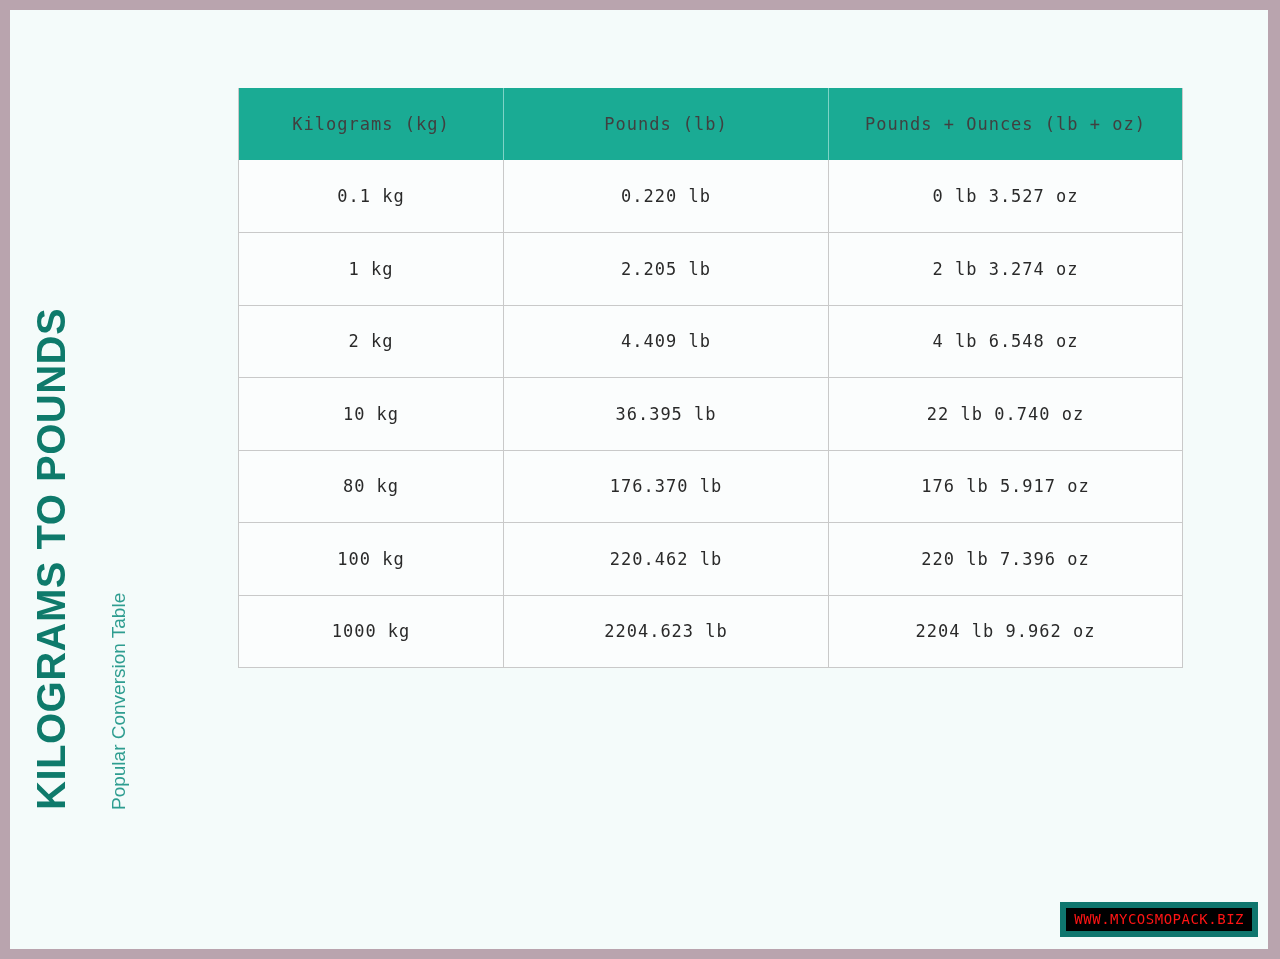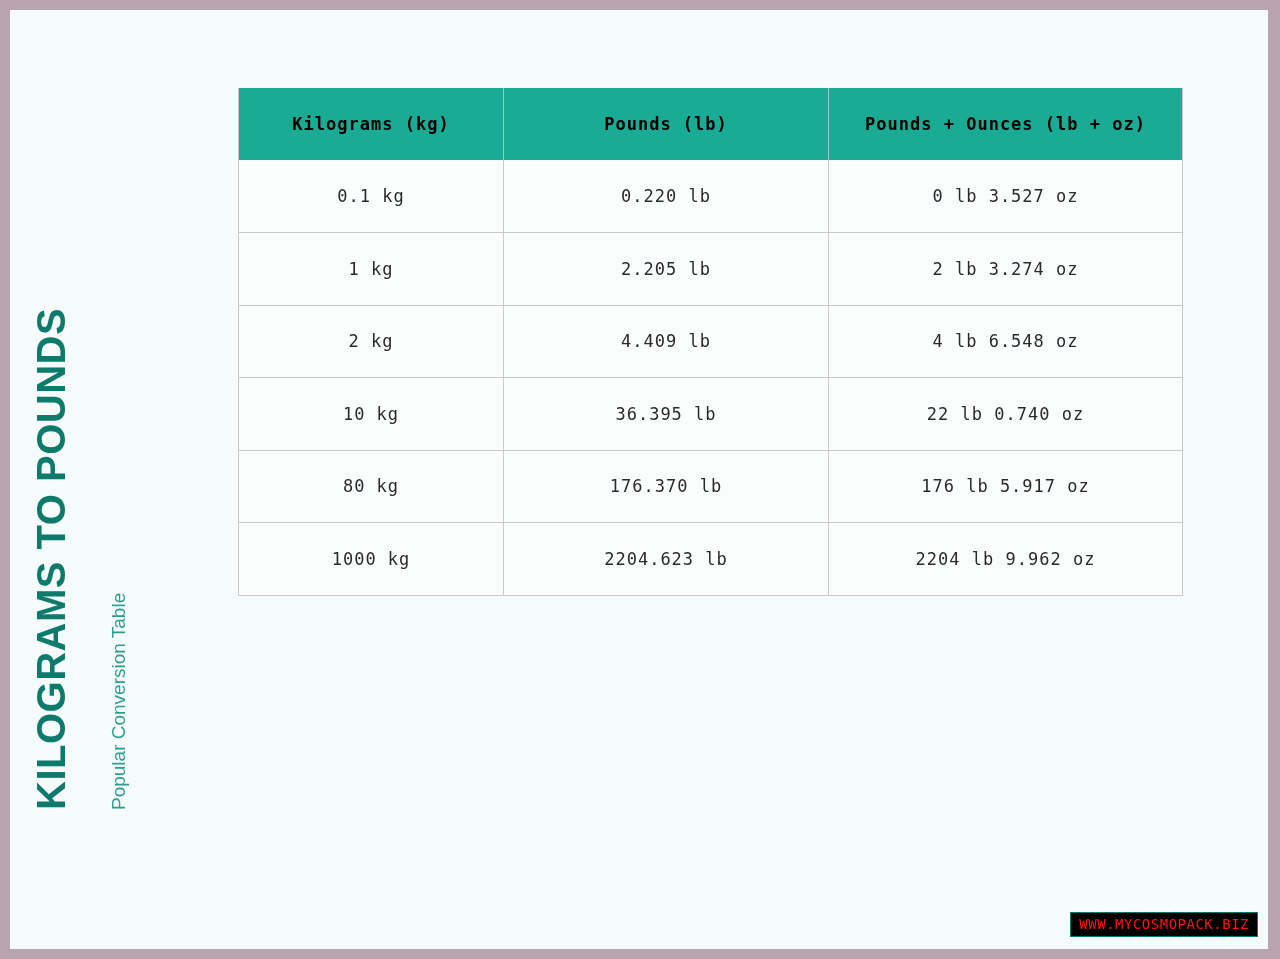--- a/index.html
+++ b/index.html
@@ -66,22 +66,22 @@
     width: 944px;
   }
   table {
     border-collapse: collapse;
     width: 944px;
     table-layout: fixed;
     font-family: "DejaVu Sans Mono", monospace;
   }
   thead th {
     background: #1aab94;
-    color: #000000;
-    font-weight: bold;
+    color: #404040;
+    font-weight: normal;
     font-size: 17px;
     letter-spacing: 1px;
     height: 72px;
     padding: 0 6px;
     text-align: center;
     border-right: 1px solid #7fd3c6;
     box-sizing: border-box;
   }
   thead th:last-child { border-right: none; }
   tbody td {
@@ -107,21 +107,21 @@
   #watermark {
     position: absolute;
     right: 10px;
     bottom: 12px;
     background: #000000;
     color: #ff1414;
     font-family: "DejaVu Sans Mono", monospace;
     font-size: 14px;
     letter-spacing: 0.5px;
     padding: 3px 8px 4px 8px;
-    border: 1px solid #0f766e;
+    border: 6px solid #0f766e;
   }
 </style>
 </head>
 <body>
 
 <div id="page">
   <div id="sheet">
 
     <div id="title-block">
       <div class="vert" id="main-title">KILOGRAMS TO POUNDS</div>
@@ -162,20 +162,25 @@
               <td>10 kg</td>
               <td>36.395 lb</td>
               <td>22 lb 0.740 oz</td>
             </tr>
             <tr>
               <td>80 kg</td>
               <td>176.370 lb</td>
               <td>176 lb 5.917 oz</td>
             </tr>
             <tr>
+              <td>100 kg</td>
+              <td>220.462 lb</td>
+              <td>220 lb 7.396 oz</td>
+            </tr>
+            <tr>
               <td>1000 kg</td>
               <td>2204.623 lb</td>
               <td>2204 lb 9.962 oz</td>
             </tr>
           </tbody>
       </table>
     </div>
 
     <div id="watermark">WWW.MYCOSMOPACK.BIZ</div>
   </div>

